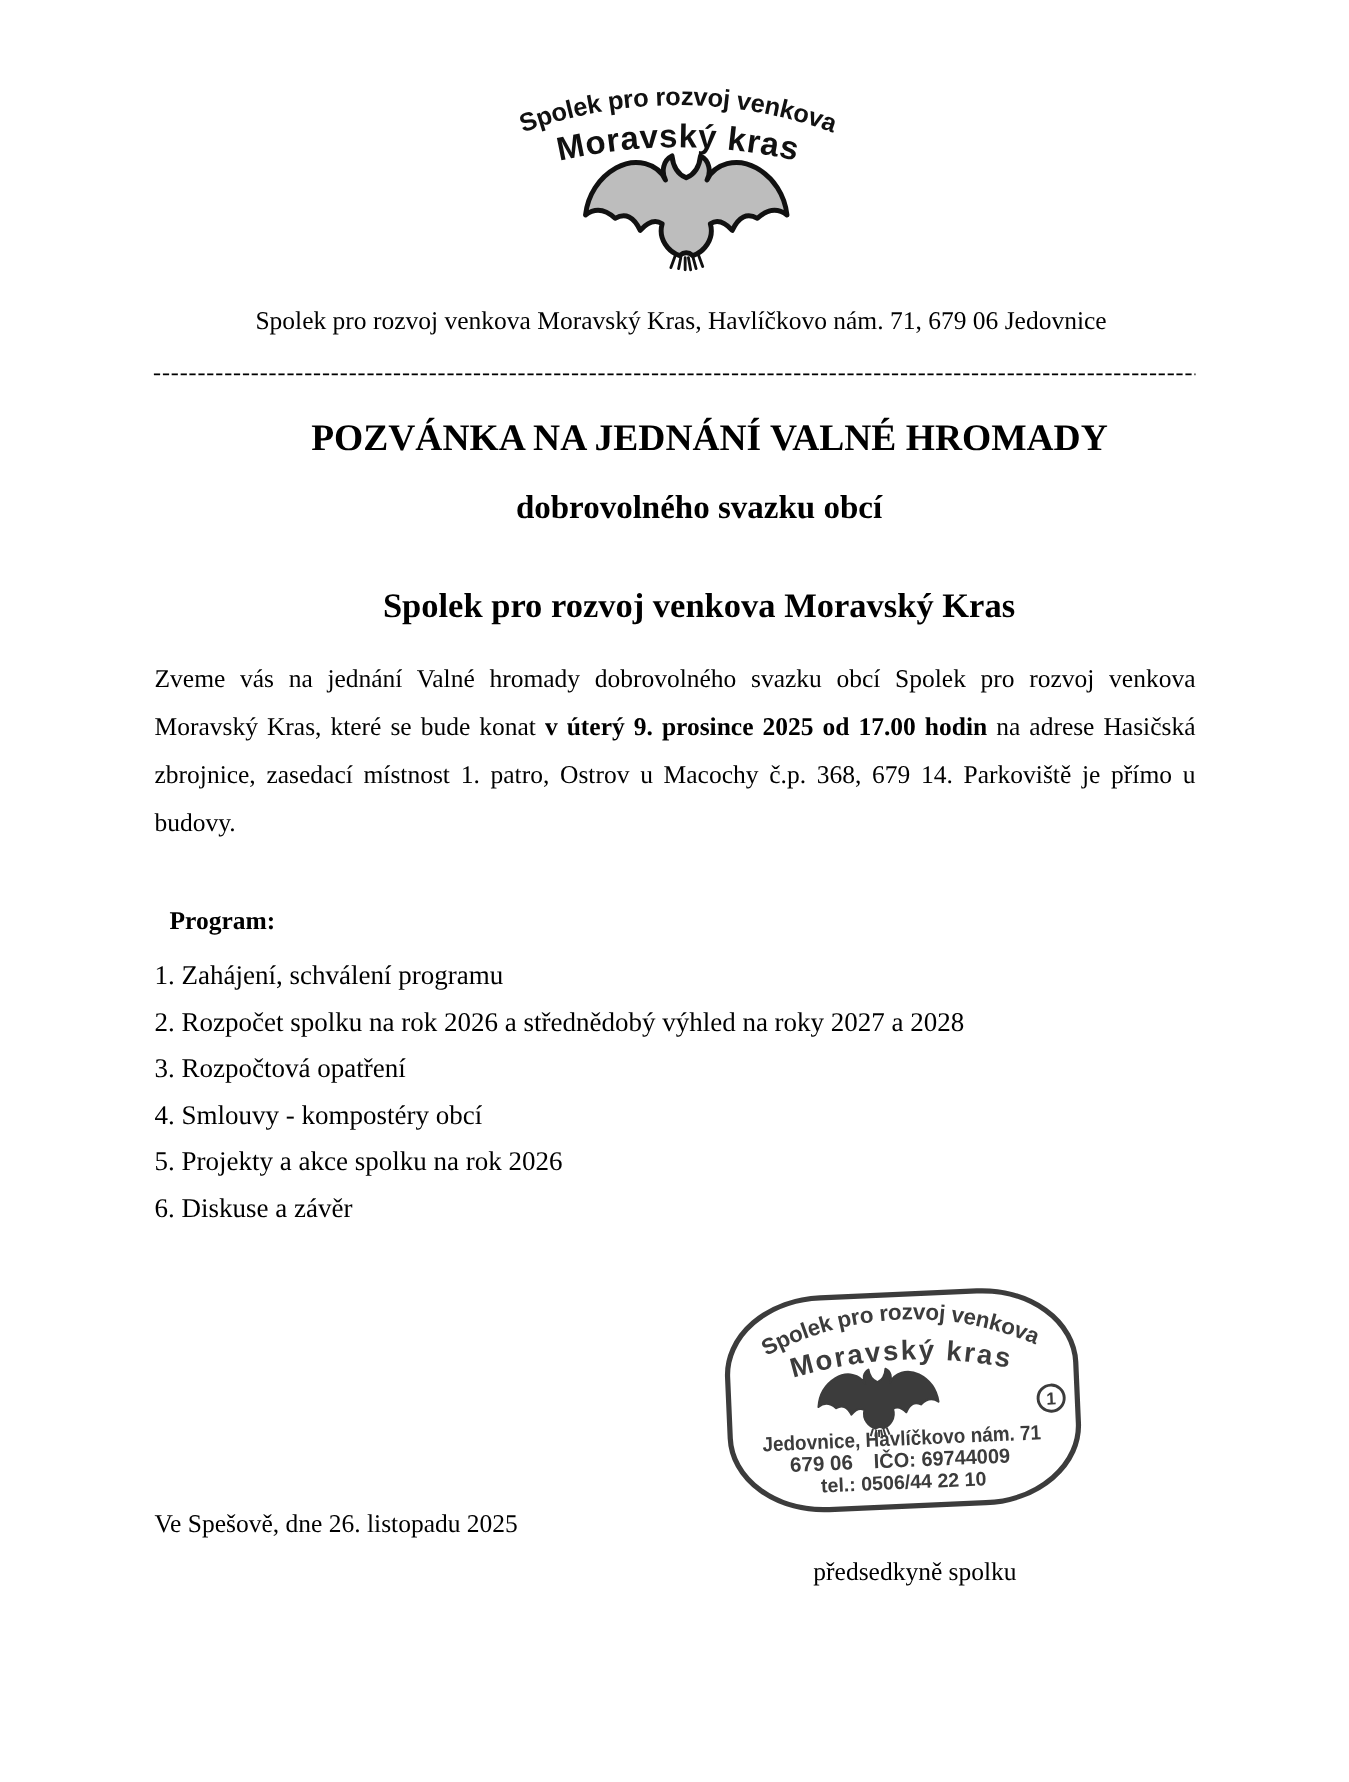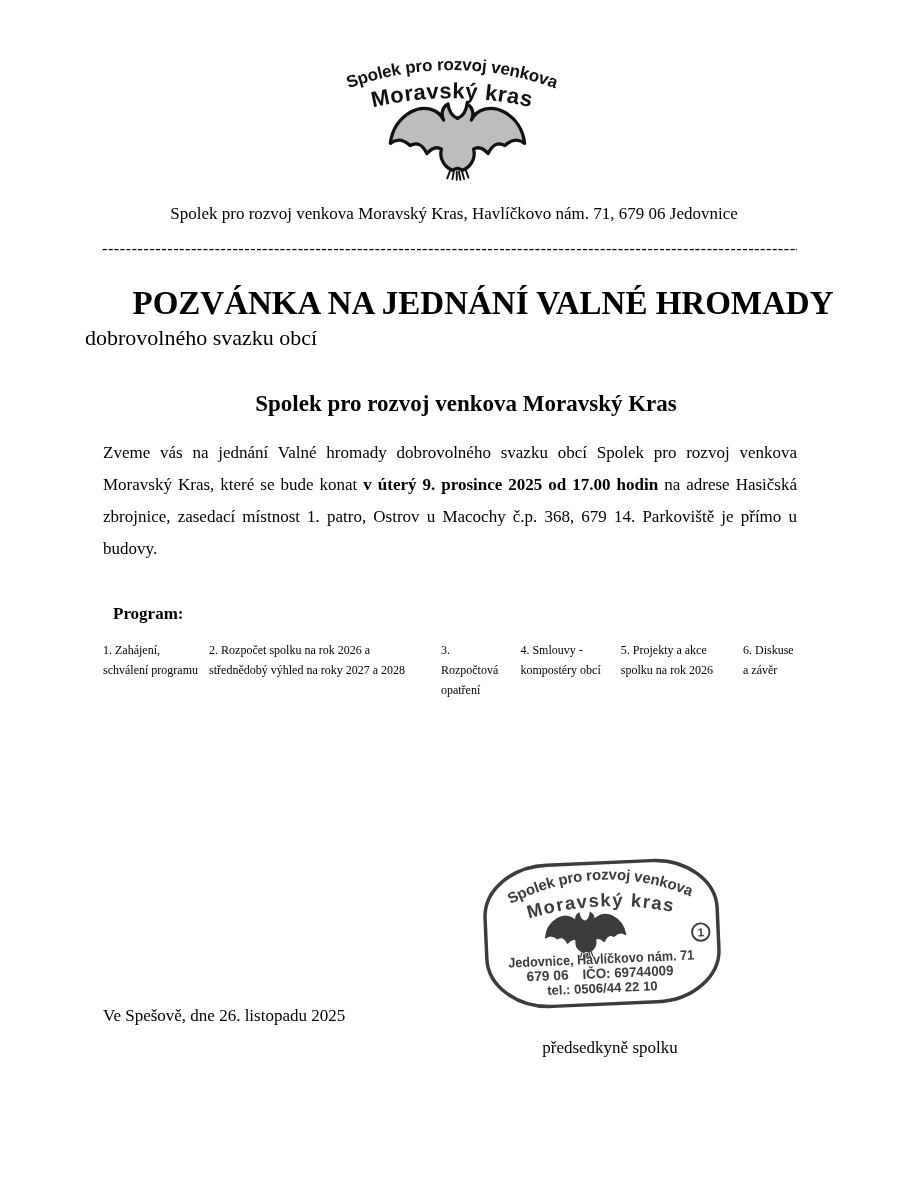--- a/index.html
+++ b/index.html
@@ -15,33 +15,33 @@
   .logo-arc2 { font:bold 22px "Liberation Sans", sans-serif; letter-spacing:0.5px; fill:#111; }
   .logo-bat  { fill:var(--bat-fill,#bdbdbd); stroke:var(--bat-outline,#111); stroke-width:4.5; stroke-linejoin:round; }
   .logo-feet { fill:none; stroke:var(--bat-outline,#111); stroke-width:2.6; stroke-linecap:round; }
 
   
   .address { top:203px; left:100px; width:708px; text-align:center; font-size:17px; line-height:22px; }
   .dashes  { top:240px; left:102px; width:695px; height:18px; overflow:hidden; white-space:nowrap;
              font-size:16px; letter-spacing:0.6px; }
 
   
-  .title { top:267px; left:85px; width:762px; text-align:center; font-size:33px; font-weight:bold;
-           line-height:38px; margin:17px; }
-  .sub1  { top:324px; left:85px; width:762px; font-size:22px; font-weight:normal; line-height:27px; }
+  .title { top:267px; left:85px; width:762px; text-align:center; font-size:25px; font-weight:bold;
+           line-height:38px; margin:7px; }
+  .sub1  { top:324px; left:85px; width:762px; text-align:center; font-size:22px; font-weight:bold; line-height:27px; }
   .sub2  { top:361px; left:85px; width:762px; text-align:center; font-size:23px; font-weight:bold; line-height:29px;margin-top:28px; }
 
   
   .intro { top:437px; left:103px; width:694px; font-size:17px; line-height:32px;
            text-align:justify; margin:0; }
 
   
   .prog-head { top:603px; left:103px; font-size:17px; font-weight:bold; line-height:22px;margin-left:10px; }
-  .prog-list { top:640px; left:103px; width:694px; display:flex; flex-direction:row; gap:11px;
-               font-size:12px; line-height:20px; }
+  .prog-list { top:640px; left:103px; width:694px; display:flex; flex-direction:column; gap:11px;
+               font-size:18px; line-height:20px; }
 
   
   .stamp { left:481px; top:857px; width:242px; height:153px; transform:rotate(-2.5deg); opacity:0.93; }
   .stamp-border { fill:none; stroke:var(--stamp-ink,#2e2e2e); stroke-width:3.6; }
   .stamp-arc1 { font:bold 15.5px "Liberation Sans", sans-serif; letter-spacing:-0.2px; fill:var(--stamp-ink,#2e2e2e); }
   .stamp-arc2 { font:bold 19px "Liberation Sans", sans-serif; letter-spacing:1.5px; fill:var(--stamp-ink,#2e2e2e); }
   .stamp-txt  { font:bold 14.2px "Liberation Sans", sans-serif; fill:var(--stamp-ink,#2e2e2e); }
   .stamp-txt-sm { font:bold 13.5px "Liberation Sans", sans-serif; fill:var(--stamp-ink,#2e2e2e); }
   .stamp-bat { fill:var(--stamp-ink,#2e2e2e); stroke:var(--stamp-ink,#2e2e2e); stroke-width:3; stroke-linejoin:round; }
   .stamp-feet { fill:none; stroke:var(--stamp-ink,#2e2e2e); stroke-width:3; }

